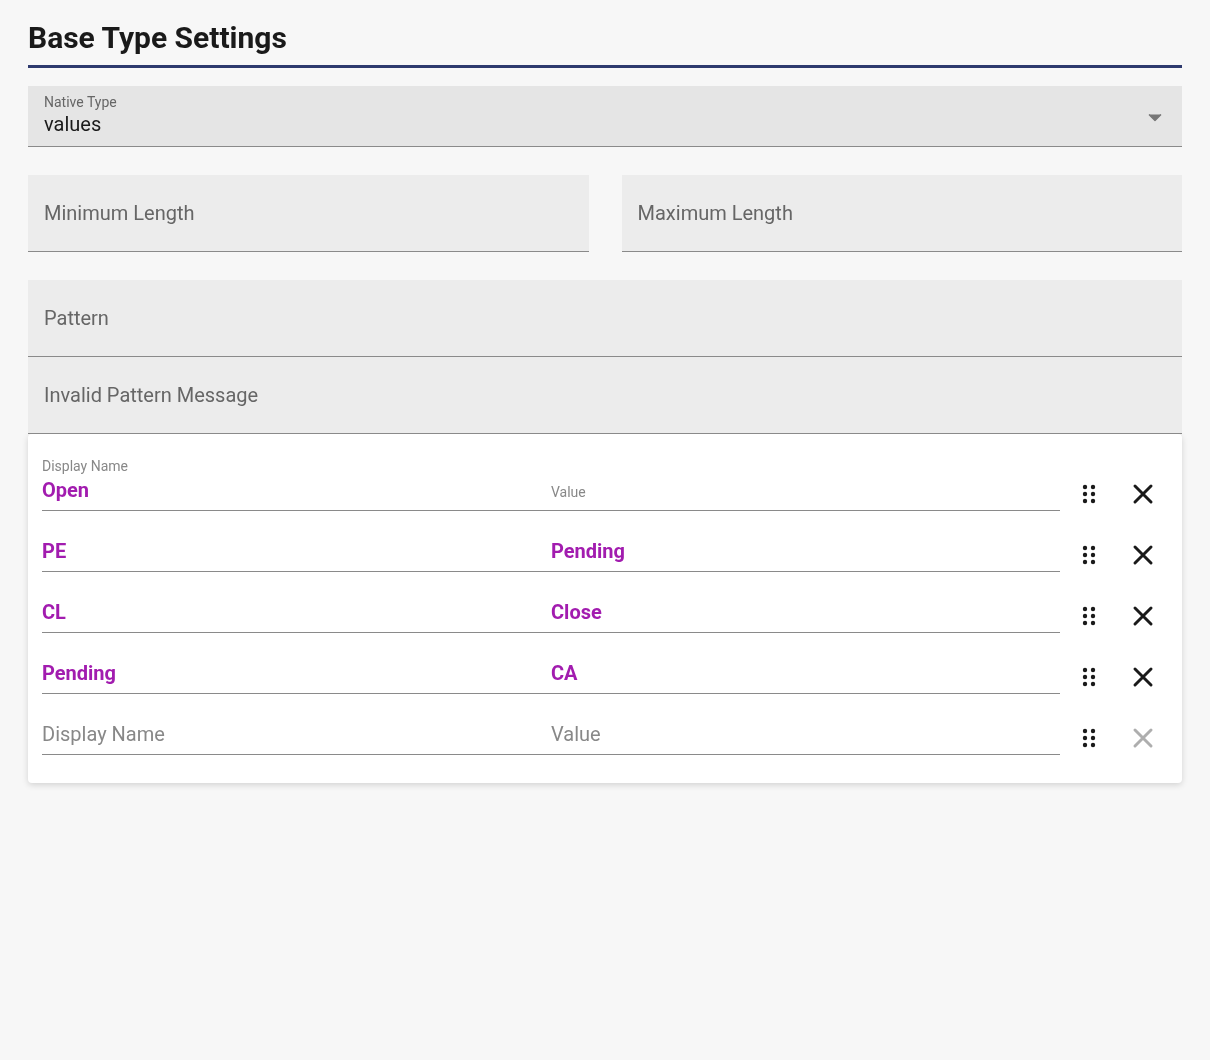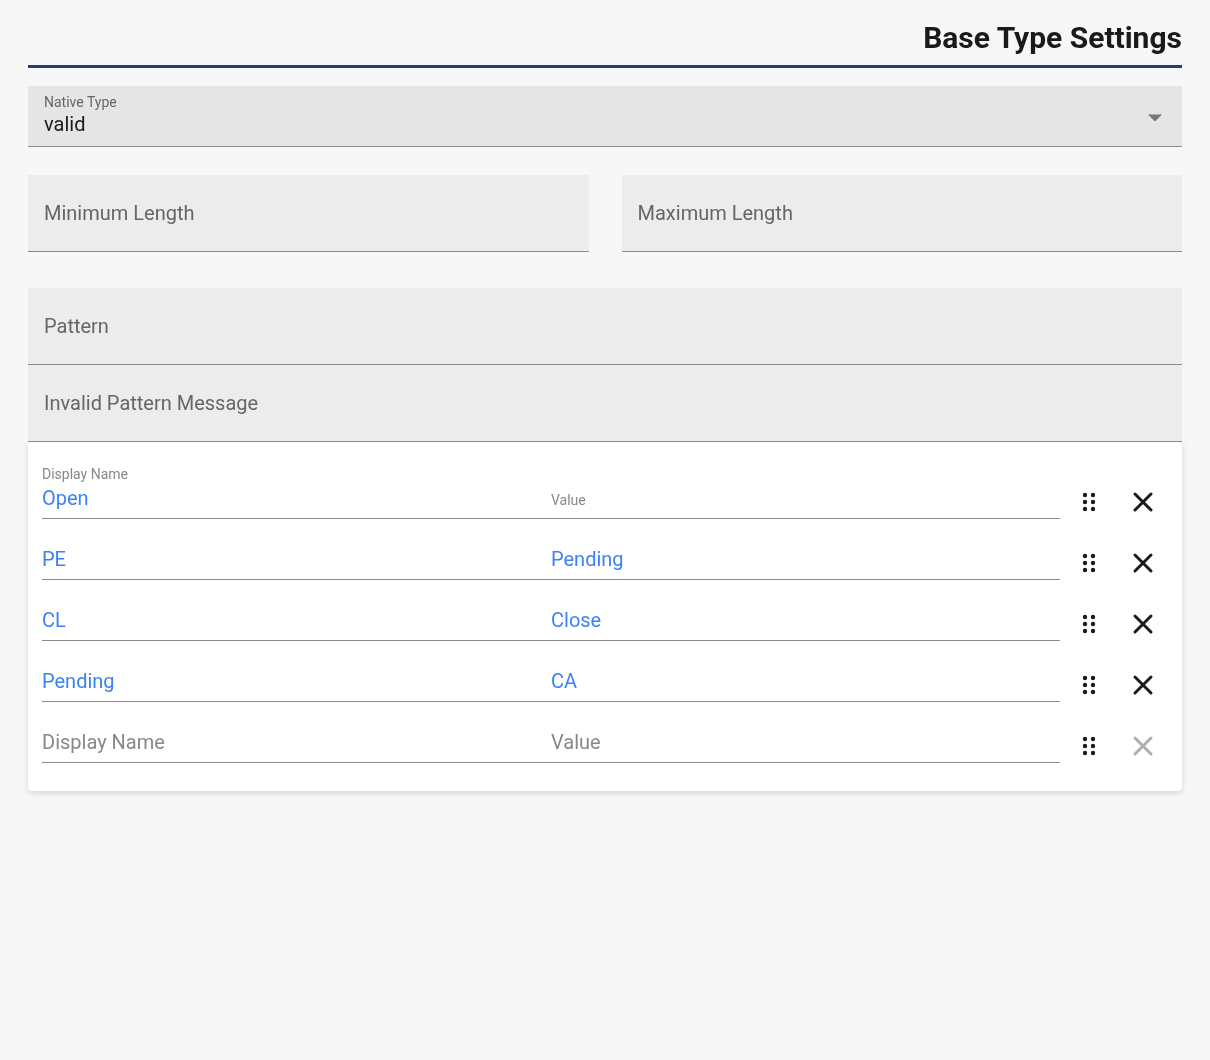--- a/index.html
+++ b/index.html
@@ -14,21 +14,20 @@
   padding: 20px 28px;
   color: #1a1a1a;
 }
 .page-title {
   font-size: 30px;
   font-weight: 700;
   color: #1a1a1a;
   padding-bottom: 10px;
   border-bottom: 3px solid #2e3a6e;
   margin-bottom: 18px;
-  text-align: right;
 }
 .field-filled {
   background: #e5e5e5;
   border-bottom: 1px solid #8a8a8a;
   padding: 8px 16px 10px 16px;
   position: relative;
   margin-bottom: 28px;
 }
 .field-filled .label-small {
   font-size: 14px;
@@ -42,21 +41,21 @@
 }
 .field-filled .dropdown-arrow {
   position: absolute;
   right: 20px;
   top: 50%;
   transform: translateY(-50%);
 }
 .row-two {
   display: flex;
   gap: 33px;
-  margin-bottom: 36px;
+  margin-bottom: 28px;
 }
 .row-two .field-empty {
   flex: 1;
 }
 .field-empty {
   background: #ececec;
   border-bottom: 1px solid #8a8a8a;
   padding: 26px 16px;
   position: relative;
 }
@@ -91,23 +90,24 @@
   padding-bottom: 6px;
 }
 .underline-field .small-label {
   font-size: 14px;
   color: #888;
   display: block;
   margin-bottom: 4px;
 }
 .underline-field .field-value {
   font-size: 20px;
-  color: #3b82f6;
+  color: #a21caf;
   min-height: 26px;
   display: block;
+  font-weight: bold;
 }
 .underline-field .field-placeholder {
   font-size: 20px;
   color: #888;
   min-height: 26px;
   display: block;
 }
 .row-actions {
   display: flex;
   align-items: center;
@@ -131,21 +131,21 @@
   height: 24px;
 }
 </style>
 </head>
 <body>
 
 <h1 class="page-title">Base Type Settings</h1>
 
 <div class="field-filled">
   <span class="label-small">Native Type</span>
-  <span class="value">valid</span>
+  <span class="value">values</span>
   <span class="dropdown-arrow">
     <svg width="14" height="8" viewBox="0 0 14 8">
         <path d="M1 1 L7 7 L13 1" fill="none" stroke="#777" stroke-width="1.4"></path>
         <path d="M1 1 L7 7 L13 1 Z" fill="#777"></path>
       </svg>
   </span>
 </div>
 
 <div class="row-two">
   <div class="field-empty" style="margin-bottom:0">

